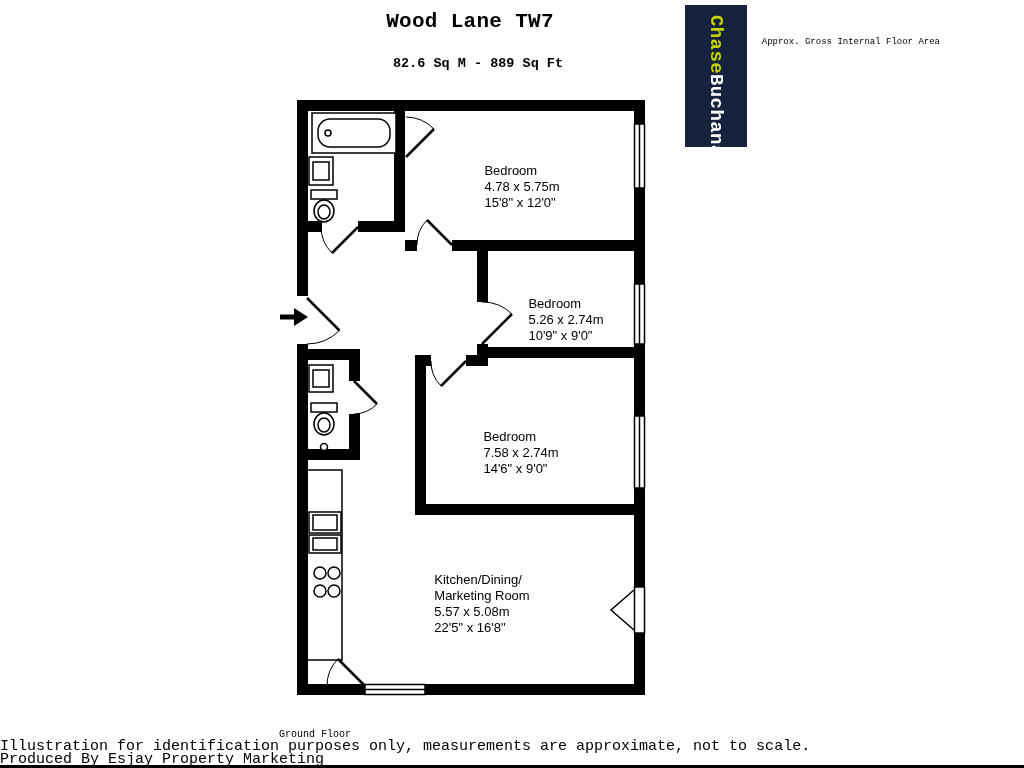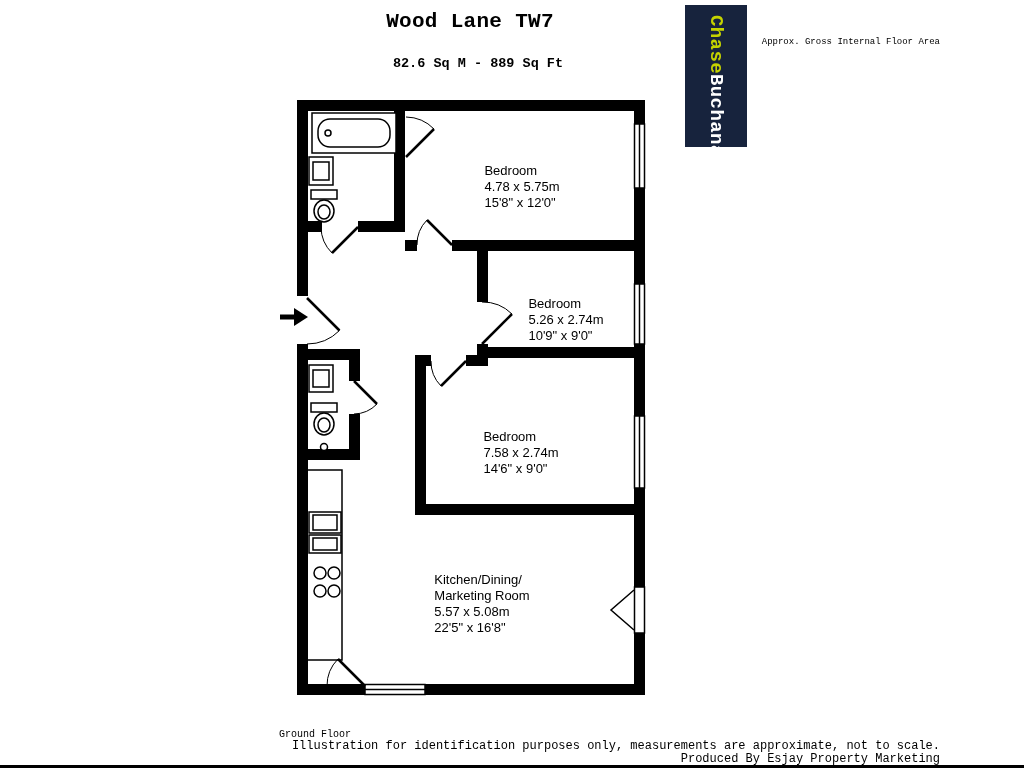--- a/index.html
+++ b/index.html
@@ -31,21 +31,21 @@
   .logo-chase { color: #c5d300; }
   .logo-buchanan { color: #ffffff; }
   svg.plan { position: absolute; left: 0; top: 0; }
   .room-label {
     position: absolute; text-align: left;
     font-size: 13px; line-height: 16px;
     transform: translateX(-50%);
     white-space: nowrap;
   }
   .floor-label { left: 279px; top: 709px; font-size: 10px; margin-top: 20px; }
-  .footer { left: 0; top: 740px; width: 940px; text-align: right; font-size: 12px; line-height: 13px; }
+  .footer { left: 0; top: 740px; width: 940px; text-align: left; font-size: 15px; line-height: 13px; }
   .bottom-bar { left: 0; top: 765px; width: 1024px; height: 3px; background: #000; }
 </style>
 </head>
 <body>
 
 <div class="abs header">
   <div class="title">Wood Lane TW7</div>
   <div class="subtitle">Approx. Gross Internal Floor Area</div>
   <div class="area">82.6 Sq M - 889 Sq Ft</div>
 </div>

